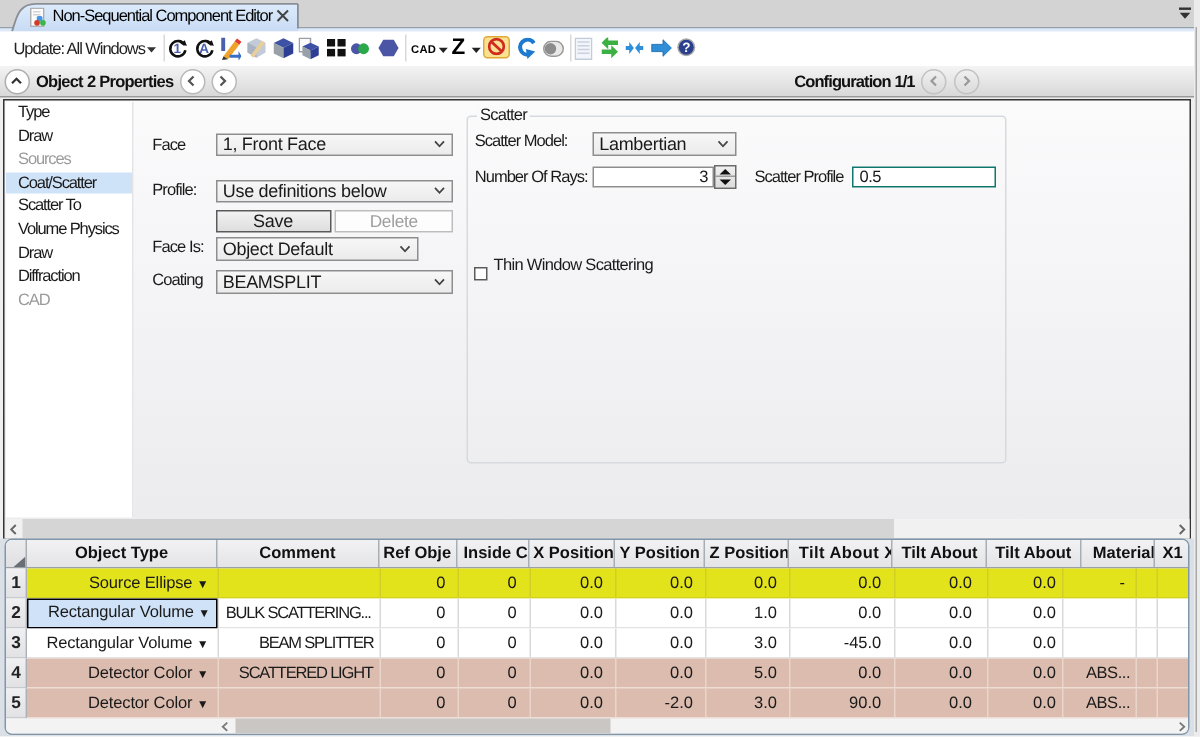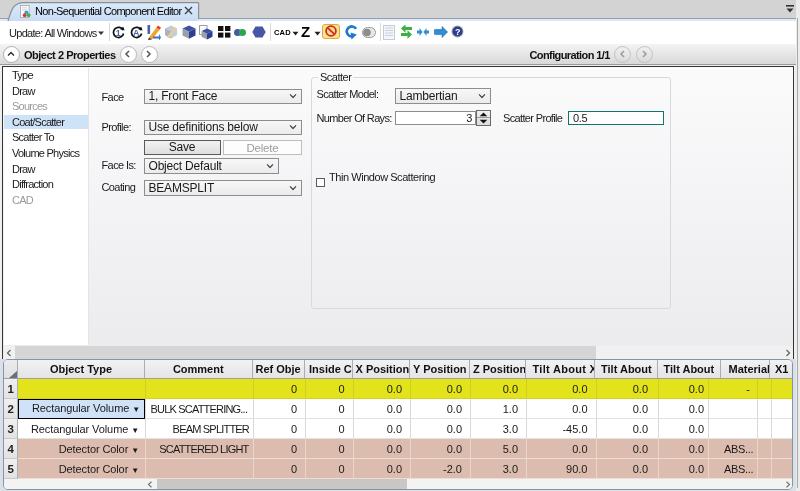--- a/index.html
+++ b/index.html
@@ -288,20 +288,21 @@
     <div class="hdrcell" style="left:522px;width:69px;padding-left:6.5px;letter-spacing:0.3px;line-height:19px">Tilt About X</div>
     <div class="hdrcell" style="left:591px;width:62.5px;padding-left:6px;line-height:19px">Tilt About</div>
     <div class="hdrcell" style="left:653.5px;width:63px;padding-left:6px;line-height:19px">Tilt About</div>
     <div class="hdrcell" style="left:716.5px;width:49.5px;padding-left:8px;line-height:19px">Material</div>
     <div class="hdrcell" style="left:766px;width:50px;padding-left:5px;line-height:19px">X1 H</div>
   </div>
 
   <div class="row" style="top:19px">
     <div class="num" style="top:0;height:20px;line-height:20px">1</div>
     <div class="grid" style="background-color:#e3e31c;--sep:#cfcf26;border-bottom:1px solid #d2d220"></div>
+    <div class="cell" style="left:14px;width:127px;text-align:right;padding-right:6px;line-height:20px;letter-spacing:-0.1px">Source Ellipse <span class="dar">▼</span></div>
     <div class="cell v" style="left:248.5px;width:52.5px">0</div>
     <div class="cell v" style="left:301px;width:47.5px">0</div>
     <div class="cell v" style="left:348.5px;width:57.5px">0.0</div>
     <div class="cell v" style="left:406px;width:60px">0.0</div>
     <div class="cell v" style="left:466px;width:56px">0.0</div>
     <div class="cell v" style="left:522px;width:69.5px">0.0</div>
     <div class="cell v" style="left:591.5px;width:60.5px">0.0</div>
     <div class="cell v" style="left:654px;width:50px;padding-right:4px">0.0</div>
     <div class="cell v" style="left:704px;width:45px;padding-right:3px">-</div>
   </div>

